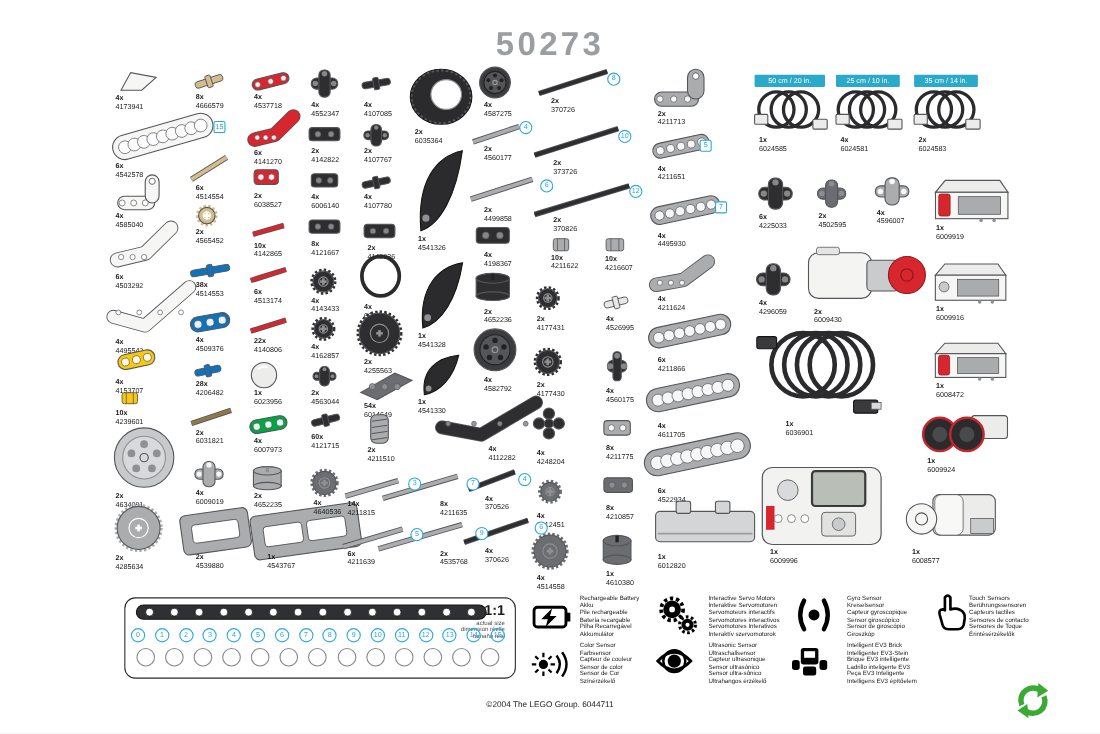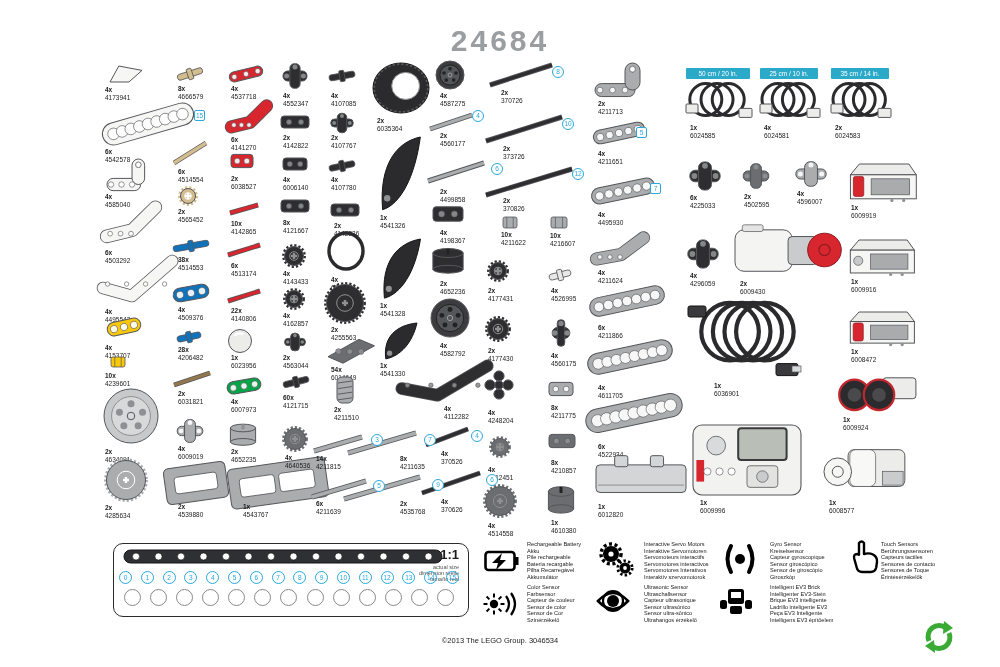--- a/index.html
+++ b/index.html
@@ -28,21 +28,21 @@
   .lgitem{position:absolute;}
   .lgtext{position:absolute;font-size:5.6px;line-height:6.6px;color:#1b1b1b;white-space:nowrap;}
   #footer{position:absolute;left:0;top:636px;width:100%;text-align:center;font-size:7.5px;color:#1b1b1b;}
   #greenlogo{position:absolute;left:922px;top:620px;}
   svg{display:block;overflow:visible;}
 </style>
 </head>
 <body>
 
 <div id="page">
-  <div id="title">24684</div>
+  <div id="title">50273</div>
   <div id="parts-layer">
       <div class="part" style="left: 108px; top: 64px;">
         <svg width="36" height="20" viewBox="0 0 36 20" style="transform:rotate(0deg)">
           <polygon points="2,18 10.799999999999999,2 34,6.4 20.88,18" fill="#f6f6f4" stroke="#55565a"></polygon>
         </svg>
       </div>
       <div class="plabel" style="left: 105px; top: 86px;">
         <div class="q">4x</div>
         <div>4173941</div>
       </div>
@@ -1448,21 +1448,21 @@
       <div class="lgtext" style="left: 881px; top: 541px;">
         <div>Touch Sensors</div>
         <div>Berührungssensoren</div>
         <div>Capteurs tactiles</div>
         <div>Sensores de contacto</div>
         <div>Sensores de Toque</div>
         <div>Érintésérzékelők</div>
       </div>
     </div>
 
-  <div id="footer">©2013 The LEGO Group. 3046534</div>
+  <div id="footer">©2004 The LEGO Group. 6044711</div>
   <div id="greenlogo">
       <svg width="34" height="34" viewBox="0 0 34 34">
    <path d="M 7 21 A 11 11 0 0 1 24 8" stroke="#3aaa35" stroke-width="5" fill="none"></path>
    <polygon points="22,1 31,8 21,14" fill="#3aaa35"></polygon>
    <path d="M 27 13 A 11 11 0 0 1 10 26" stroke="#3aaa35" stroke-width="5" fill="none"></path>
    <polygon points="12,20 3,26 13,33" fill="#3aaa35"></polygon>
   </svg>
     </div>
 </div>
 

